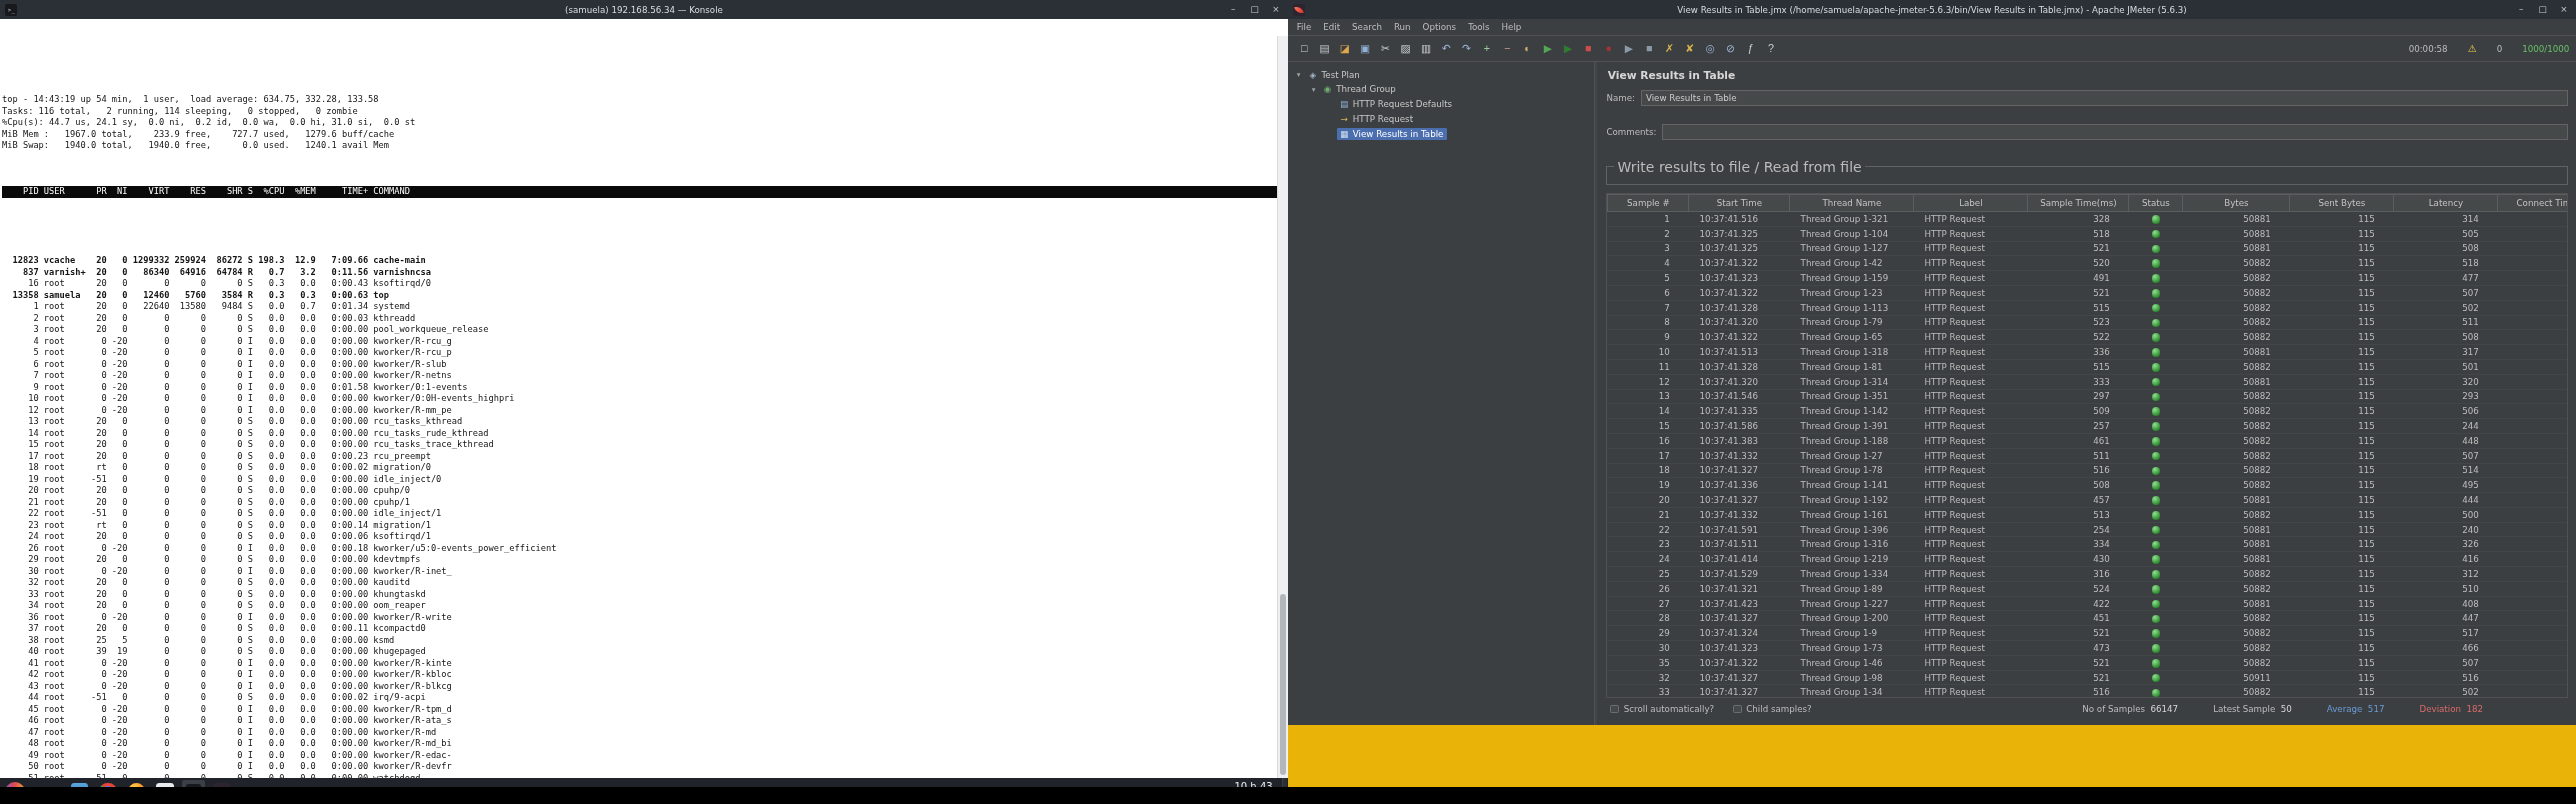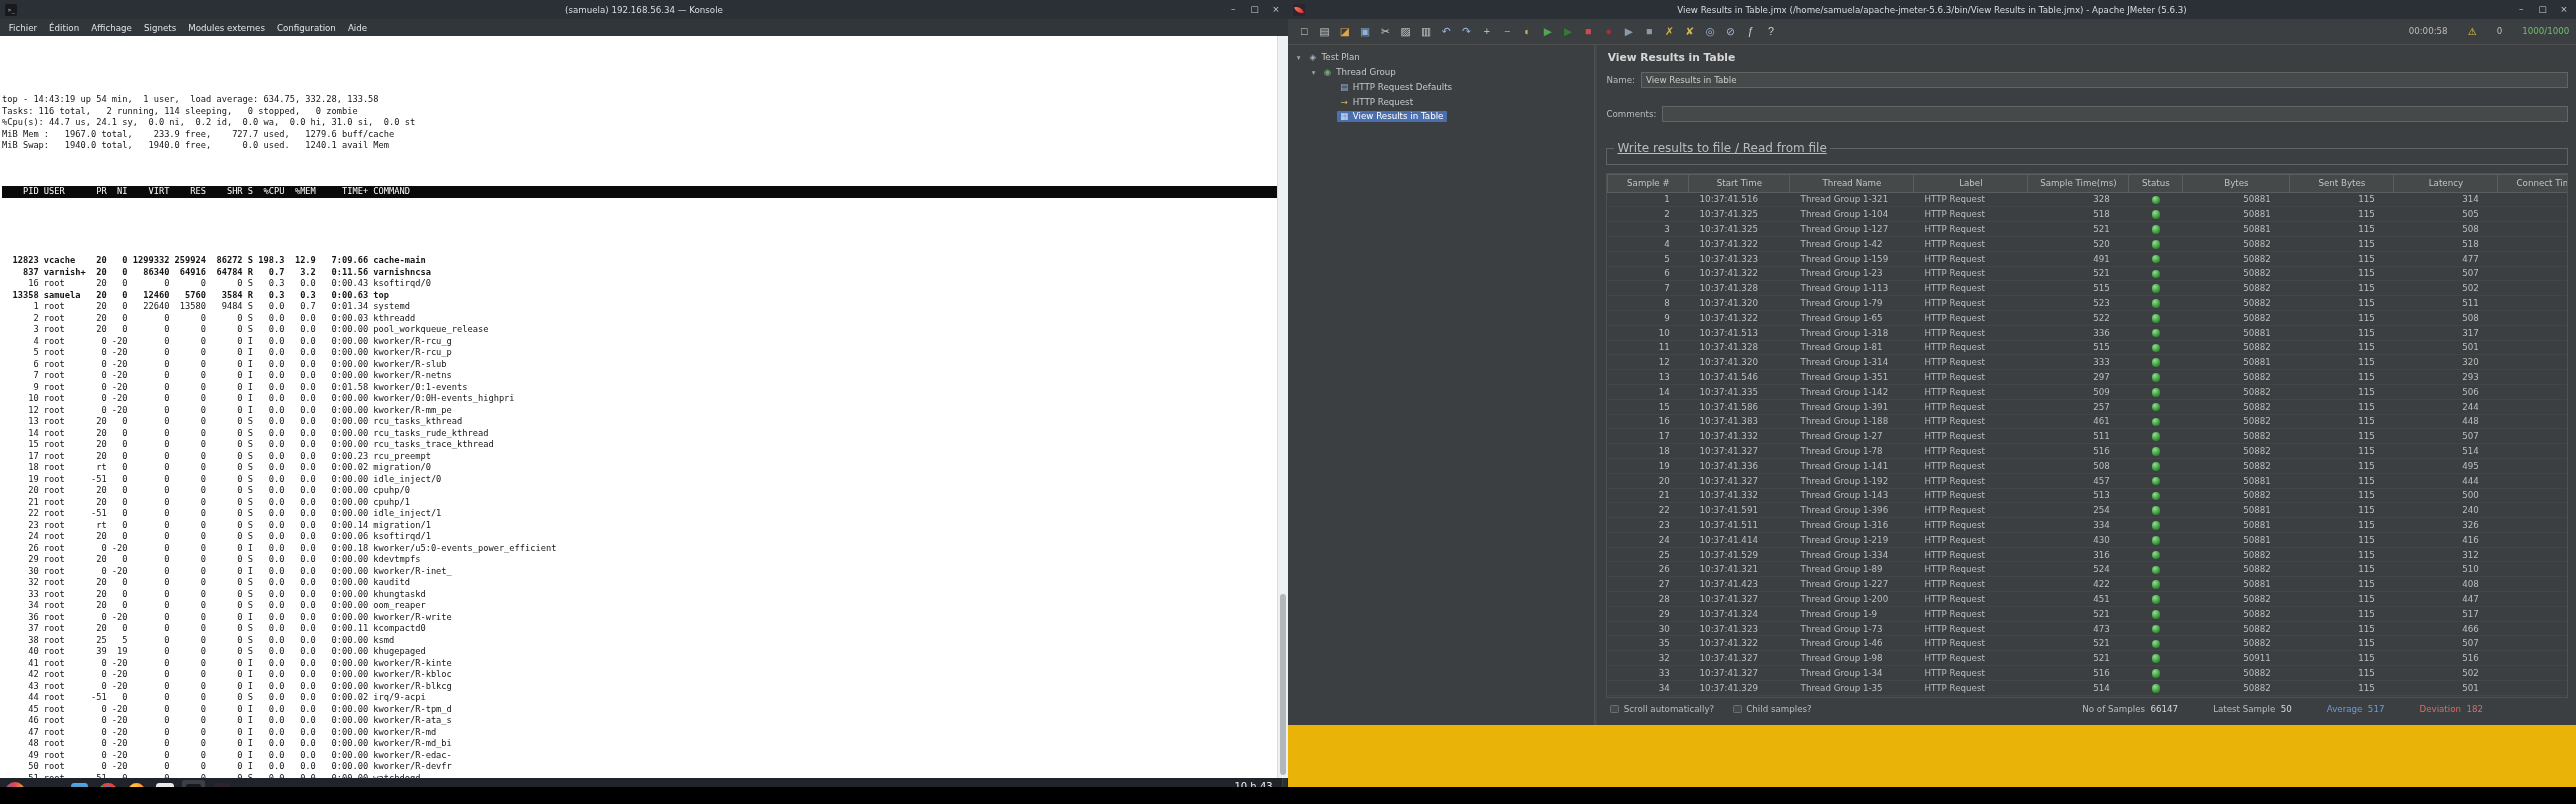--- a/index.html
+++ b/index.html
@@ -58,21 +58,21 @@
   .tw-chip{display:flex;align-items:center;gap:3.4px;padding:0.7px 4px 0.7px 1.3px;border-radius:1.3px;}
   .tree-row[data-selected="1"] .tw-chip{background:#4b6eaf;color:#fff;}
   .splitter{width:2px;flex:0 0 2px;background:#434648;}
   #main{flex:1;display:flex;flex-direction:column;padding:5.4px 8px 5.4px 9.4px;min-width:0;}
   .panel-title{font-size:10.7px;font-weight:bold;color:#d6d6d6;margin:1.3px 0 8px 1.3px;}
   .form-row{display:flex;align-items:center;margin-bottom:18px;gap:6px;}
   .form-label{color:#bbb;white-space:nowrap;}
   .text-field{flex:1;height:16px;background:#45494a;border:0.7px solid #646464;color:#ccc;
               padding:0 4px;font-size:8.7px;font-family:inherit;}
   fieldset.file-group{border:0.7px solid #5f6364;margin:1.3px 0 8px 0;padding:2.7px 6.7px 6px 6.7px;}
-  legend{padding:0 3.4px;color:#bbb;font-size:12px;text-decoration:underline;}
+  legend{padding:0 3.4px;color:#bbb;font-size:14px;}
   .jbutton{height:17.4px;background:#4c5052;border:0.7px solid #5e6264;color:#ccc;padding:0 9.4px;
            font-size:8.7px;border-radius:1.3px;white-space:nowrap;}
   .jcheck{width:8.7px;height:8.7px;flex:0 0 8.7px;background:#45494a;border:0.7px solid #6b6f71;
           display:inline-block;border-radius:1.3px;}
   #table-wrap{flex:1;min-height:0;overflow:hidden;display:flex;border:0.7px solid #515151;}
   #results-table{border-collapse:collapse;table-layout:fixed;width:100%;font-size:8.7px;align-self:flex-start;}
   #results-table thead th{height:17.4px;background:#45494a;border:0.7px solid #5a5e60;color:#c3c3c3;
                           font-weight:normal;overflow:hidden;white-space:nowrap;}
   #results-table tbody td{height:14.8px;border-bottom:0.7px solid #434648;color:#bdbdbd;
                           overflow:hidden;white-space:nowrap;}
@@ -132,30 +132,20 @@
   <section id="konsole" data-name="konsole-window">
     <div class="titlebar" data-name="konsole-titlebar">
       <span class="win-icon konsole-appicon" data-name="konsole-app-icon">&gt;_</span>
       <span class="title-text" data-name="konsole-window-title">(samuela) 192.168.56.34 — Konsole</span>
       <span class="win-btns">
         <span class="win-btn" data-name="minimize-button">–</span>
         <span class="win-btn" data-name="maximize-button">□</span>
         <span class="win-btn" data-name="close-button">×</span>
       </span>
     </div>
-    <nav class="kmenubar" data-name="konsole-menubar">
-
-    <span class="kmenu-item" data-name="menu-item">Fichier</span>
-        <span class="kmenu-item" data-name="menu-item">Édition</span>
-        <span class="kmenu-item" data-name="menu-item">Affichage</span>
-        <span class="kmenu-item" data-name="menu-item">Signets</span>
-        <span class="kmenu-item" data-name="menu-item">Modules externes</span>
-        <span class="kmenu-item" data-name="menu-item">Configuration</span>
-        <span class="kmenu-item" data-name="menu-item">Aide</span>
-      </nav>
     <div id="terminal" data-name="terminal-output">
       <div data-name="top-summary">
         
       <div class="tline" data-name="top-summary-line">top - 14:43:19 up 54 min,  1 user,  load average: 634.75, 332.28, 133.58</div><div class="tline" data-name="top-summary-line">Tasks: 116 total,   2 running, 114 sleeping,   0 stopped,   0 zombie</div><div class="tline" data-name="top-summary-line">%Cpu(s): 44.7 us, 24.1 sy,  0.0 ni,  0.2 id,  0.0 wa,  0.0 hi, 31.0 si,  0.0 st</div><div class="tline" data-name="top-summary-line">MiB Mem :   1967.0 total,    233.9 free,    727.7 used,   1279.6 buff/cache</div><div class="tline" data-name="top-summary-line">MiB Swap:   1940.0 total,   1940.0 free,      0.0 used.   1240.1 avail Mem</div><div class="tline" data-name="top-summary-line"></div></div>
       <div class="tline top-header" data-name="top-header-row">    PID USER      PR  NI    VIRT    RES    SHR S  %CPU  %MEM     TIME+ COMMAND</div>
       <div data-name="top-process-list">
         
       <div class="tline" data-name="top-process-row" data-bold="1">  12823 vcache    20   0 1299332 259924  86272 S 198.3  12.9   7:09.66 cache-main</div><div class="tline" data-name="top-process-row" data-bold="1">    837 varnish+  20   0   86340  64916  64784 R   0.7   3.2   0:11.56 varnishncsa</div><div class="tline" data-name="top-process-row">     16 root      20   0       0      0      0 S   0.3   0.0   0:00.43 ksoftirqd/0</div><div class="tline" data-name="top-process-row" data-bold="1">  13358 samuela   20   0   12460   5760   3584 R   0.3   0.3   0:00.63 top</div><div class="tline" data-name="top-process-row">      1 root      20   0   22640  13580   9484 S   0.0   0.7   0:01.34 systemd</div><div class="tline" data-name="top-process-row">      2 root      20   0       0      0      0 S   0.0   0.0   0:00.03 kthreadd</div><div class="tline" data-name="top-process-row">      3 root      20   0       0      0      0 S   0.0   0.0   0:00.00 pool_workqueue_release</div><div class="tline" data-name="top-process-row">      4 root       0 -20       0      0      0 I   0.0   0.0   0:00.00 kworker/R-rcu_g</div><div class="tline" data-name="top-process-row">      5 root       0 -20       0      0      0 I   0.0   0.0   0:00.00 kworker/R-rcu_p</div><div class="tline" data-name="top-process-row">      6 root       0 -20       0      0      0 I   0.0   0.0   0:00.00 kworker/R-slub</div><div class="tline" data-name="top-process-row">      7 root       0 -20       0      0      0 I   0.0   0.0   0:00.00 kworker/R-netns</div><div class="tline" data-name="top-process-row">      9 root       0 -20       0      0      0 I   0.0   0.0   0:01.58 kworker/0:1-events</div><div class="tline" data-name="top-process-row">     10 root       0 -20       0      0      0 I   0.0   0.0   0:00.00 kworker/0:0H-events_highpri</div><div class="tline" data-name="top-process-row">     12 root       0 -20       0      0      0 I   0.0   0.0   0:00.00 kworker/R-mm_pe</div><div class="tline" data-name="top-process-row">     13 root      20   0       0      0      0 S   0.0   0.0   0:00.00 rcu_tasks_kthread</div><div class="tline" data-name="top-process-row">     14 root      20   0       0      0      0 S   0.0   0.0   0:00.00 rcu_tasks_rude_kthread</div><div class="tline" data-name="top-process-row">     15 root      20   0       0      0      0 S   0.0   0.0   0:00.00 rcu_tasks_trace_kthread</div><div class="tline" data-name="top-process-row">     17 root      20   0       0      0      0 S   0.0   0.0   0:00.23 rcu_preempt</div><div class="tline" data-name="top-process-row">     18 root      rt   0       0      0      0 S   0.0   0.0   0:00.02 migration/0</div><div class="tline" data-name="top-process-row">     19 root     -51   0       0      0      0 S   0.0   0.0   0:00.00 idle_inject/0</div><div class="tline" data-name="top-process-row">     20 root      20   0       0      0      0 S   0.0   0.0   0:00.00 cpuhp/0</div><div class="tline" data-name="top-process-row">     21 root      20   0       0      0      0 S   0.0   0.0   0:00.00 cpuhp/1</div><div class="tline" data-name="top-process-row">     22 root     -51   0       0      0      0 S   0.0   0.0   0:00.00 idle_inject/1</div><div class="tline" data-name="top-process-row">     23 root      rt   0       0      0      0 S   0.0   0.0   0:00.14 migration/1</div><div class="tline" data-name="top-process-row">     24 root      20   0       0      0      0 S   0.0   0.0   0:00.06 ksoftirqd/1</div><div class="tline" data-name="top-process-row">     26 root       0 -20       0      0      0 I   0.0   0.0   0:00.18 kworker/u5:0-events_power_efficient</div><div class="tline" data-name="top-process-row">     29 root      20   0       0      0      0 S   0.0   0.0   0:00.00 kdevtmpfs</div><div class="tline" data-name="top-process-row">     30 root       0 -20       0      0      0 I   0.0   0.0   0:00.00 kworker/R-inet_</div><div class="tline" data-name="top-process-row">     32 root      20   0       0      0      0 S   0.0   0.0   0:00.00 kauditd</div><div class="tline" data-name="top-process-row">     33 root      20   0       0      0      0 S   0.0   0.0   0:00.00 khungtaskd</div><div class="tline" data-name="top-process-row">     34 root      20   0       0      0      0 S   0.0   0.0   0:00.00 oom_reaper</div><div class="tline" data-name="top-process-row">     36 root       0 -20       0      0      0 I   0.0   0.0   0:00.00 kworker/R-write</div><div class="tline" data-name="top-process-row">     37 root      20   0       0      0      0 S   0.0   0.0   0:00.11 kcompactd0</div><div class="tline" data-name="top-process-row">     38 root      25   5       0      0      0 S   0.0   0.0   0:00.00 ksmd</div><div class="tline" data-name="top-process-row">     40 root      39  19       0      0      0 S   0.0   0.0   0:00.00 khugepaged</div><div class="tline" data-name="top-process-row">     41 root       0 -20       0      0      0 I   0.0   0.0   0:00.00 kworker/R-kinte</div><div class="tline" data-name="top-process-row">     42 root       0 -20       0      0      0 I   0.0   0.0   0:00.00 kworker/R-kbloc</div><div class="tline" data-name="top-process-row">     43 root       0 -20       0      0      0 I   0.0   0.0   0:00.00 kworker/R-blkcg</div><div class="tline" data-name="top-process-row">     44 root     -51   0       0      0      0 S   0.0   0.0   0:00.02 irq/9-acpi</div><div class="tline" data-name="top-process-row">     45 root       0 -20       0      0      0 I   0.0   0.0   0:00.00 kworker/R-tpm_d</div><div class="tline" data-name="top-process-row">     46 root       0 -20       0      0      0 I   0.0   0.0   0:00.00 kworker/R-ata_s</div><div class="tline" data-name="top-process-row">     47 root       0 -20       0      0      0 I   0.0   0.0   0:00.00 kworker/R-md</div><div class="tline" data-name="top-process-row">     48 root       0 -20       0      0      0 I   0.0   0.0   0:00.00 kworker/R-md_bi</div><div class="tline" data-name="top-process-row">     49 root       0 -20       0      0      0 I   0.0   0.0   0:00.00 kworker/R-edac-</div><div class="tline" data-name="top-process-row">     50 root       0 -20       0      0      0 I   0.0   0.0   0:00.00 kworker/R-devfr</div><div class="tline" data-name="top-process-row">     51 root     -51   0       0      0      0 S   0.0   0.0   0:00.00 watchdogd</div></div>
     </div>
     <div id="term-scroll" data-name="terminal-scrollbar">
@@ -169,20 +159,30 @@
           <span class="feather"></span>
         </span>
       <span class="title-text" data-name="jmeter-window-title">View Results in Table.jmx (/home/samuela/apache-jmeter-5.6.3/bin/View Results in Table.jmx) - Apache JMeter (5.6.3)</span>
       <span class="win-btns">
         <span class="win-btn" data-name="minimize-button">–</span>
         <span class="win-btn" data-name="maximize-button">□</span>
         <span class="win-btn" data-name="close-button">×</span>
       </span>
     </div>
 
+    <nav class="jmenubar" data-name="jmeter-menubar">
+
+    <span class="jmenu-item" data-name="menu-item">File</span>
+        <span class="jmenu-item" data-name="menu-item">Edit</span>
+        <span class="jmenu-item" data-name="menu-item">Search</span>
+        <span class="jmenu-item" data-name="menu-item">Run</span>
+        <span class="jmenu-item" data-name="menu-item">Options</span>
+        <span class="jmenu-item" data-name="menu-item">Tools</span>
+        <span class="jmenu-item" data-name="menu-item">Help</span>
+      </nav>
 
     <div class="jtoolbar" data-name="jmeter-toolbar">
       <div class="jtool-icons">
 
           <button class="jtool-btn" data-name="new-file-icon">
             <span class="jtool-glyph" style="color: rgb(207, 210, 212);">□</span>
           </button>
 
           <button class="jtool-btn" data-name="templates-icon">
             <span class="jtool-glyph" style="color: rgb(207, 210, 212);">▤</span>
@@ -632,21 +632,21 @@
                   <td class="status" data-name="cell-status"><span class="ok-icon" data-name="success-status-icon"></span></td>
                   <td class="num" data-name="cell-bytes">50881</td>
                   <td class="num" data-name="cell-sent-bytes">115</td>
                   <td class="num" data-name="cell-latency">444</td>
                   <td class="num" data-name="cell-connect-time">61</td>
                 </tr>
 
                 <tr data-name="table-row">
                   <td class="num" data-name="cell-sample-number">21</td>
                   <td class="txt" data-name="cell-start-time">10:37:41.332</td>
-                  <td class="txt" data-name="cell-thread-name">Thread Group 1-143</td>
+                  <td class="txt" data-name="cell-thread-name">Thread Group 1-161</td>
                   <td class="txt" data-name="cell-label">HTTP Request</td>
                   <td class="num" data-name="cell-sample-time">513</td>
                   <td class="status" data-name="cell-status"><span class="ok-icon" data-name="success-status-icon"></span></td>
                   <td class="num" data-name="cell-bytes">50882</td>
                   <td class="num" data-name="cell-sent-bytes">115</td>
                   <td class="num" data-name="cell-latency">500</td>
                   <td class="num" data-name="cell-connect-time">73</td>
                 </tr>
 
                 <tr data-name="table-row">

